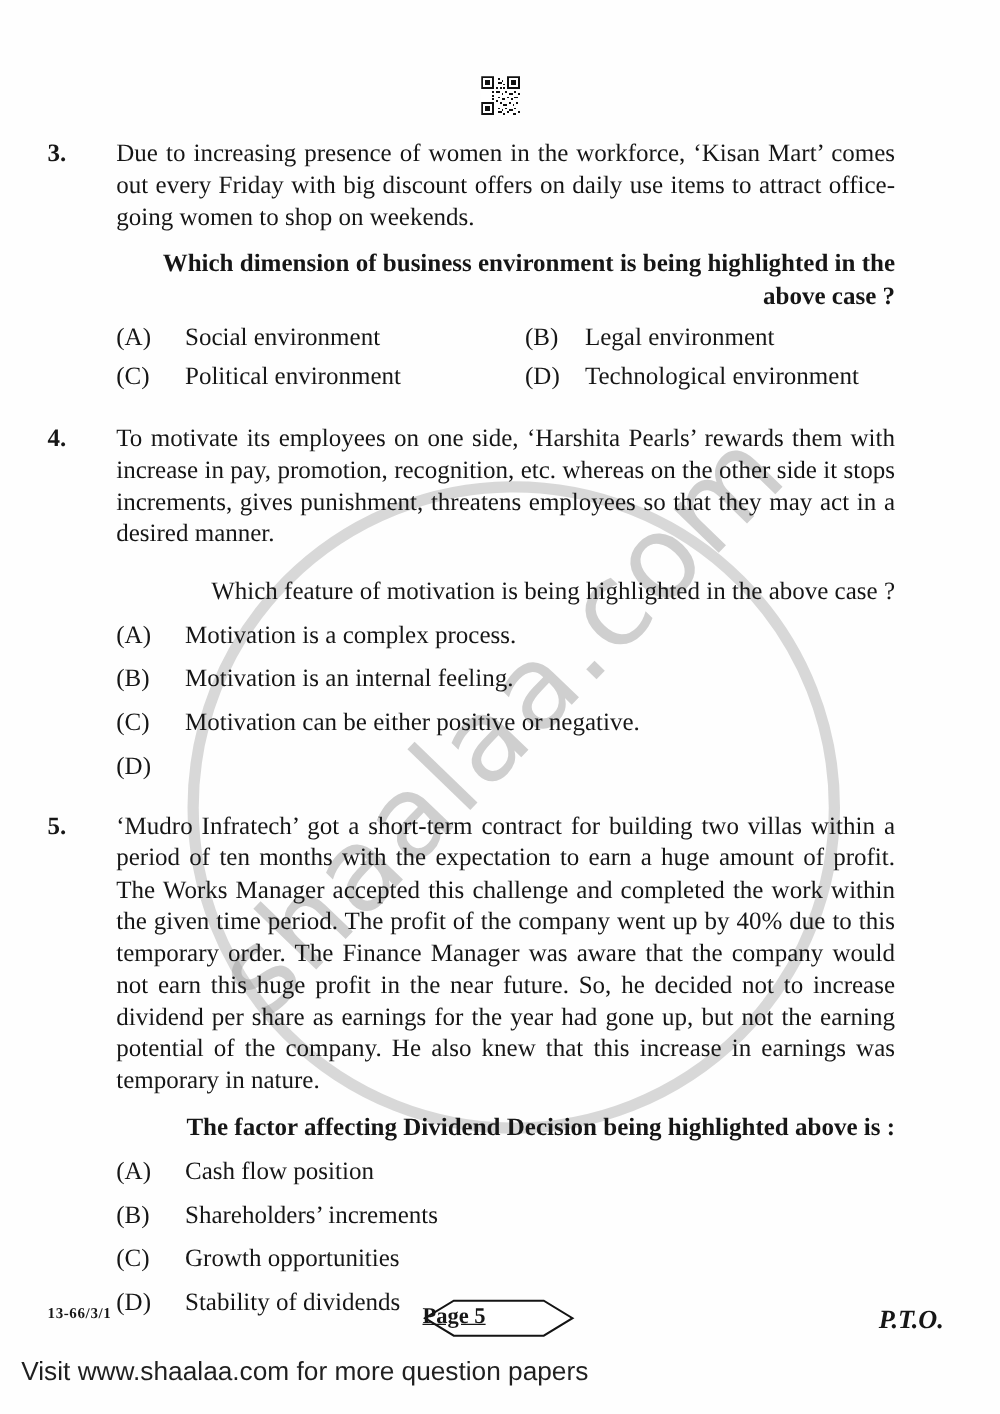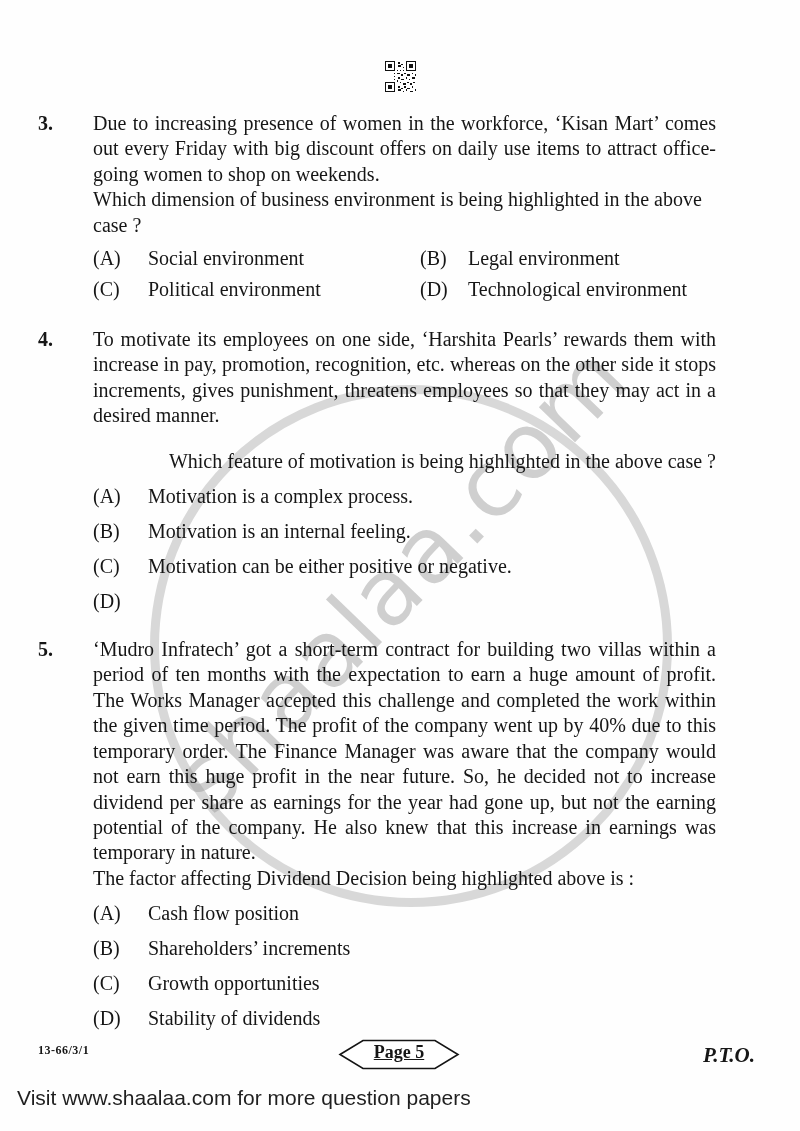--- a/index.html
+++ b/index.html
@@ -35,21 +35,21 @@
     position:absolute;left:38px;top:111px;width:678px;z-index:1;
     font-size:20px;line-height:25.4px;
   }
   .question{position:relative;padding-left:55px;}
   .qnum{
     position:absolute;left:0;top:0;
     font-weight:700;
   }
   .qbody p{margin:0;text-align:justify;}
   .qbody p.followup{margin-top:20px;text-align:right;}
-  .qbody p.followup-tight{margin-top:0;text-align:left;}
+  .qbody p.followup-tight{margin-top:12px;text-align:right;font-weight:bold;}
   
   .opt-grid{margin-top:7px;}
   .opt-grid .opt-row{display:flex;margin-top:5px;line-height:26px;}
   .opt-grid .opt-cell{display:flex;}
   .opt-grid .opt-cell.c1{width:327px;}
   .opt-grid .opt-label{width:55px;flex:0 0 auto;}
   .opt-grid .opt-cell.c2 .opt-label{width:48px;}
   
   .opt-list{margin-top:3px;}
   .opt-list .opt-row{display:flex;margin-top:9px;line-height:26px;}
@@ -63,21 +63,21 @@
     font-size:12px;font-weight:600;letter-spacing:0.5px;
   }
   .pto{
     position:absolute;right:45px;top:4px;
     font-size:21px;font-style:italic;font-weight:600;
   }
   .page-badge{position:absolute;left:338px;top:0;width:122px;height:31px;}
   .page-badge svg{position:absolute;left:0;top:0;}
   .page-badge .page-label{
     position:absolute;left:0;top:3px;width:122px;
-    text-align:center;font-size:18px;font-weight:600;
+    text-align:left;font-size:18px;font-weight:600;
     text-decoration:underline;
   }
   .promo{
     position:absolute;left:17px;top:1086px;z-index:1;
     font-family:"Liberation Sans","DejaVu Sans",sans-serif;
     font-size:21px;color:#1f1f1f;
   }
 </style>
 </head>
 <body>

